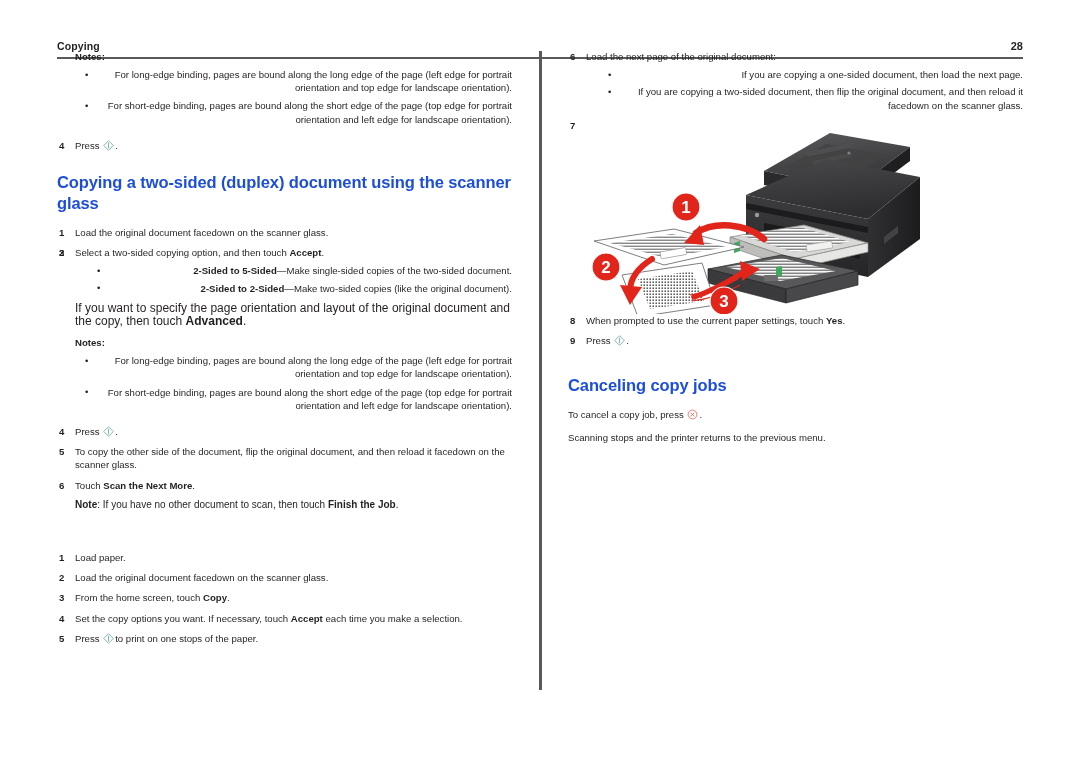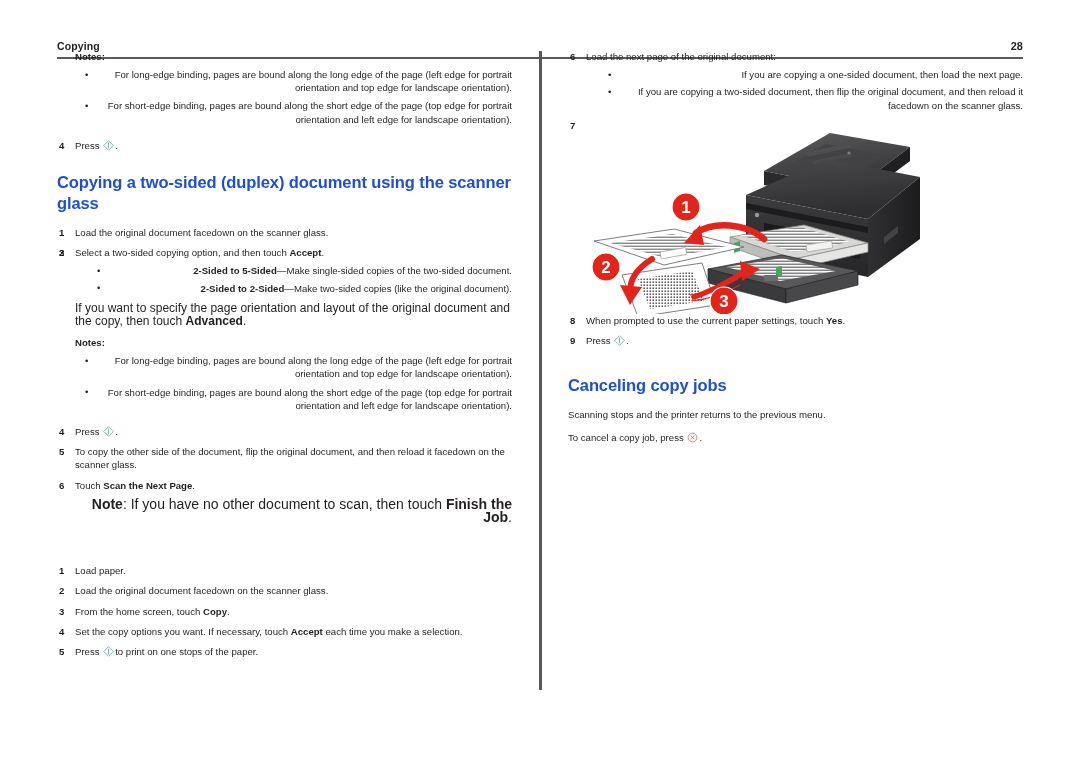--- a/index.html
+++ b/index.html
@@ -138,25 +138,24 @@
   }
   ol.steps > li:last-child { margin-bottom: 0; }
 
   .sub-para {
     font-size: 12px;
     line-height: 13.2px;
     margin: 5px 0 0 0;
     color: #231f20;
   }
   .note-line {
-    font-size: 14px;
+    font-size: 10px;
     line-height: 13.2px;
     margin: 6px 0 0 18px;
     color: #231f20;
-    text-align: right;
   }
   .para {
     font-size: 9.6px;
     line-height: 13.2px;
     margin: 0 0 10px 0;
     color: #231f20;
   }
 
   h2.section {
     font-size: 16.5px;
@@ -279,21 +278,21 @@
           <svg width="11" height="11" viewBox="0 0 22 22">
             <polygon points="11,1.5 20.5,11 11,20.5 1.5,11" fill="none" stroke="#5aa79b" stroke-width="1.6"></polygon>
             <line x1="11" y1="5.5" x2="11" y2="16.5" stroke="#5aa79b" stroke-width="1.6"></line>
           </svg>
         </span><span>.</span>
       </li>
       <li>
         <span class="num">5</span><span>To copy the other side of the document, flip the original document, and then reload it facedown on the scanner glass.</span>
       </li>
       <li>
-        <span class="num">6</span><span>Touch <b>Scan the Next Page</b>.</span>
+        <span class="num">6</span><span>Touch <b>Scan the Next More</b>.</span>
         <p class="note-line" style="margin-left:0;"><b>Note</b>: If you have no other document to scan, then touch <b>Finish the Job</b>.</p>
       </li>
     </ol>
 
     <div class="gap-28"></div>
 
 
     <div class="gap-12"></div>
 
     <ol class="steps">
@@ -456,26 +455,26 @@
         </span><span>.</span>
       </li>
     </ol>
 
     <div class="gap-28"></div>
 
     <h2 class="section">Canceling copy jobs</h2>
 
     <div class="gap-12"></div>
 
-    <p class="para">Scanning stops and the printer returns to the previous menu.</p>
-
     <p class="para"><span>To cancel a copy job, press</span>
       <span class="icon-cancel">
         <svg width="11" height="11" viewBox="0 0 22 22">
           <circle cx="11" cy="11" r="8.8" fill="none" stroke="#e8564a" stroke-width="1.5"></circle>
           <line x1="7.2" y1="7.2" x2="14.8" y2="14.8" stroke="#e8564a" stroke-width="1.5"></line>
           <line x1="14.8" y1="7.2" x2="7.2" y2="14.8" stroke="#e8564a" stroke-width="1.5"></line>
         </svg>
       </span><span>.</span></p>
 
+    <p class="para">Scanning stops and the printer returns to the previous menu.</p>
+
   </div>
 
 </div>
 
 </body></html>

